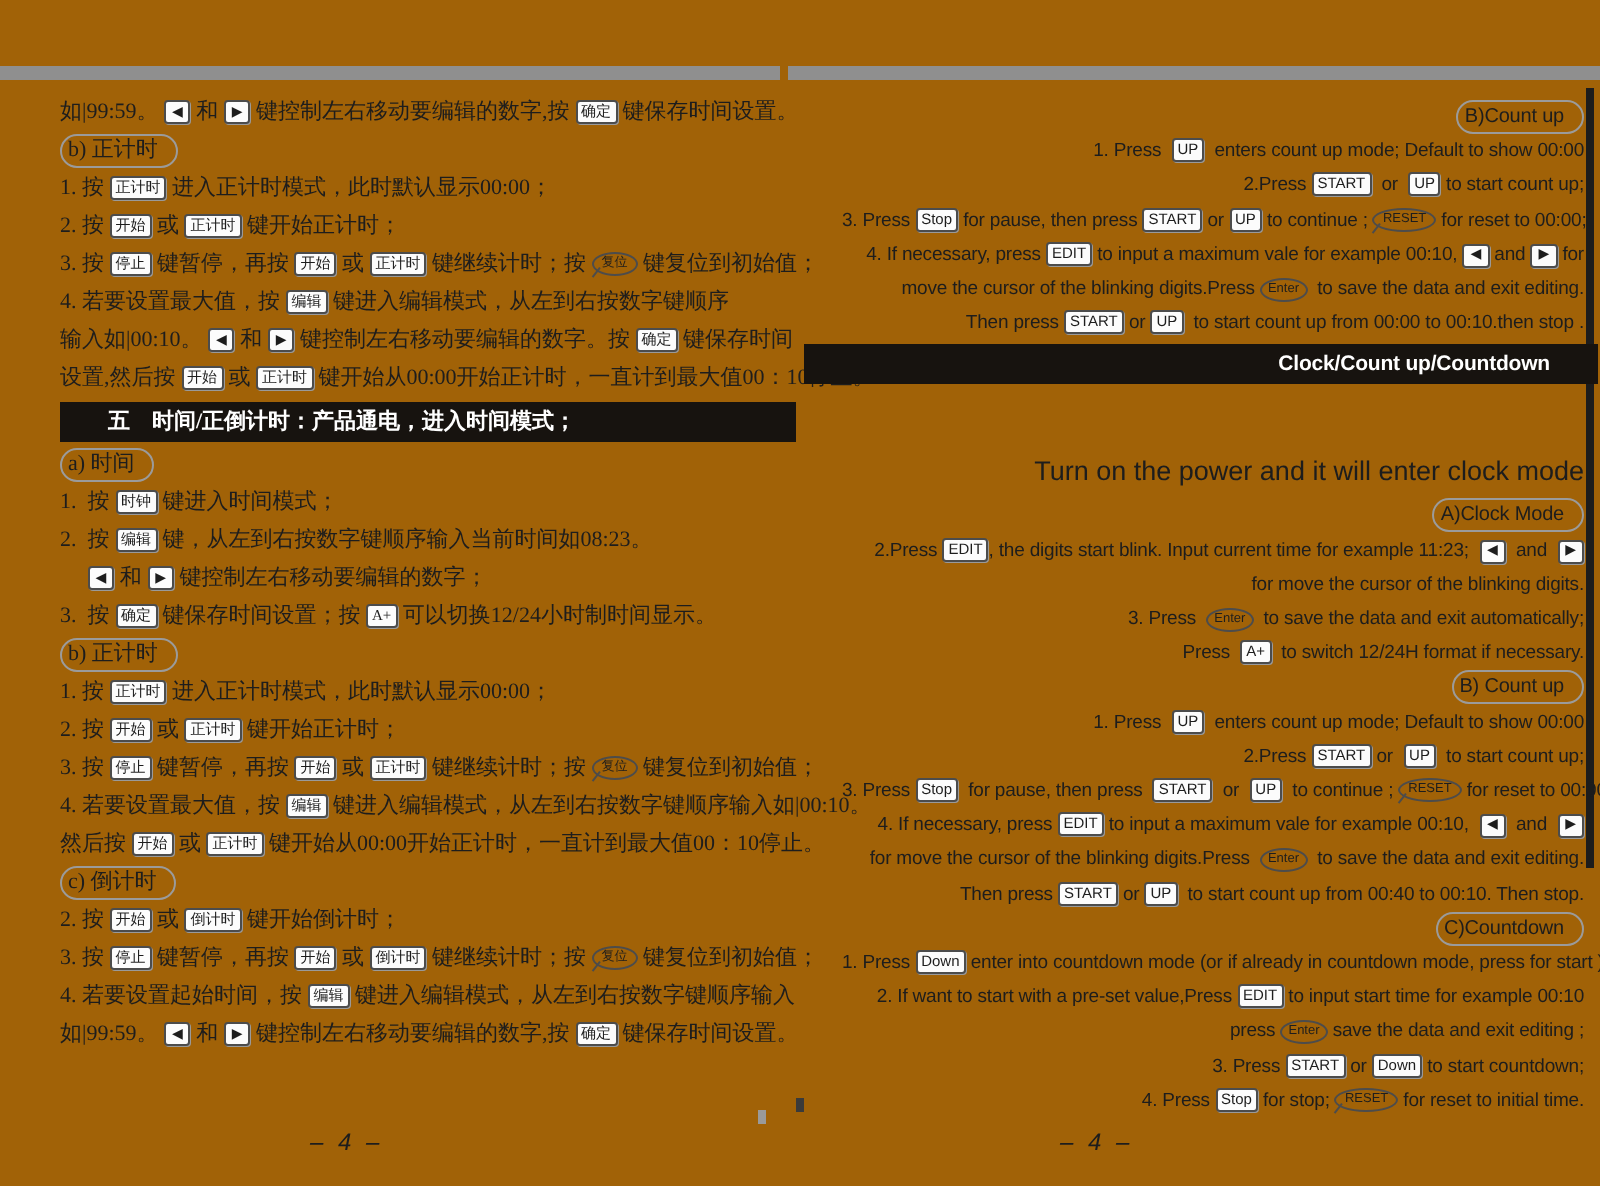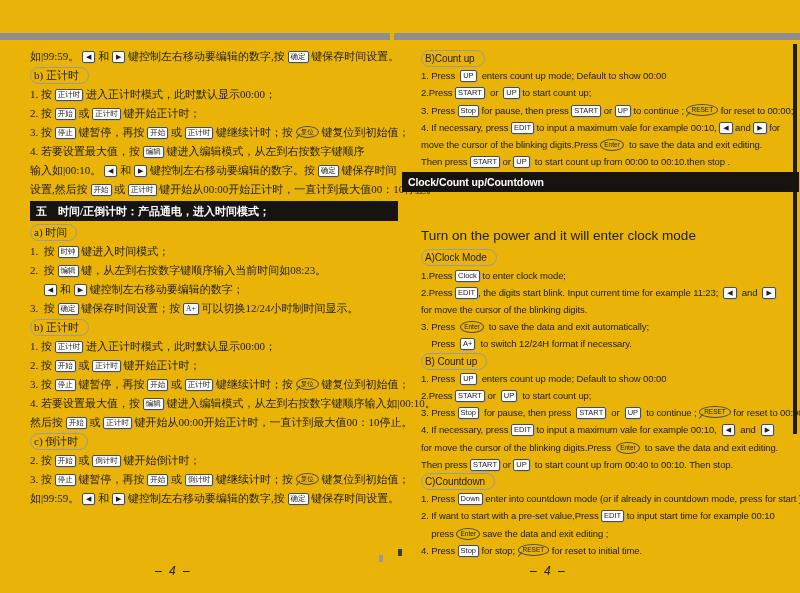--- a/index.html
+++ b/index.html
@@ -1,33 +1,33 @@
 <!DOCTYPE html>
 <html><head>
 <meta charset="utf-8">
 <style>
   html,body{margin:0;padding:0;background:#ffffff;}
-  .sheet{position:relative;width:800px;height:593px;background:#eab308;overflow:hidden;
+  .sheet{position:relative;width:800px;height:593px;background:#a16207;overflow:hidden;
          font-family:"Liberation Sans",sans-serif;color:#1d1d1d;}
   .top-rule{position:absolute;top:33px;height:7px;background:#8f8f8f;}
   .top-rule.left{left:0;width:390px;}
   .top-rule.right{left:394px;width:406px;}
   .scan-edge{position:absolute;right:3px;top:44px;width:4px;height:390px;background:#1c1c1c;}
   .binding-mark{position:absolute;left:398px;top:549px;width:4px;height:7px;background:#3a3a3a;}
   .center-mark{position:absolute;left:379px;top:555px;width:4px;height:7px;background:#9a9a9a;}
 
   .page{position:absolute;}
   .page-left{left:30px;top:47px;width:368px;font-family:"Liberation Serif","DejaVu Serif",serif;}
-  .page-right{left:421px;top:50px;width:371px;}
+  .page-right{left:421px;top:50px;width:371px;text-align:right;}
 
   .line{white-space:pre;font-size:11px;line-height:19px;min-height:19px;}
   .page-right .line{font-size:9.5px;line-height:17.2px;min-height:17.2px;letter-spacing:-0.1px;}
 
   .line.bar{background:#17130f;color:#ffffff;font-weight:bold;
-            font-size:11px;line-height:16px;min-height:16px;padding:2px 6px;margin:2px 0;}
+            font-size:11px;line-height:16px;min-height:16px;padding:2px 24px;margin:2px 0;}
   .page-right .line.bar{margin-left:-19px;margin-right:-7px;font-size:10.5px;}
   .line.intro{font-size:13.5px;line-height:26px;min-height:26px;letter-spacing:0;margin-top:31px;}
 
   .bubble{display:inline-block;border:1px solid #9b9b9b;border-radius:10px;
           padding:0 9px 0 3px;line-height:15px;}
   .page-right .bubble{font-size:10px;}
 
   .key-rect{display:inline-block;border:1px solid #4c4c4c;border-radius:2px;
             padding:0 2px;font-size:7.5px;line-height:10px;vertical-align:1px;
             background:#fcfcfc;box-shadow:0.5px 0.5px 0 #9a9a9a;letter-spacing:0;}
@@ -71,47 +71,48 @@
       <div class="line"><span class="seg-text">3.  按 </span><span class="key-rect">确定</span><span class="seg-text"> 键保存时间设置；按 </span><span class="key-rect">A+</span><span class="seg-text"> 可以切换12/24小时制时间显示。</span></div>
       <div class="line"><span class="bubble">b) 正计时</span></div>
       <div class="line"><span class="seg-text">1. 按 </span><span class="key-rect">正计时</span><span class="seg-text"> 进入正计时模式，此时默认显示00:00；</span></div>
       <div class="line"><span class="seg-text">2. 按 </span><span class="key-rect">开始</span><span class="seg-text"> 或 </span><span class="key-rect">正计时</span><span class="seg-text"> 键开始正计时；</span></div>
       <div class="line"><span class="seg-text">3. 按 </span><span class="key-rect">停止</span><span class="seg-text"> 键暂停，再按 </span><span class="key-rect">开始</span><span class="seg-text"> 或 </span><span class="key-rect">正计时</span><span class="seg-text"> 键继续计时；按 </span><span class="key-balloon">复位</span><span class="seg-text"> 键复位到初始值；</span></div>
       <div class="line"><span class="seg-text">4. 若要设置最大值，按 </span><span class="key-rect">编辑</span><span class="seg-text"> 键进入编辑模式，从左到右按数字键顺序输入如|00:10。</span></div>
       <div class="line"><span class="seg-text">然后按 </span><span class="key-rect">开始</span><span class="seg-text"> 或 </span><span class="key-rect">正计时</span><span class="seg-text"> 键开始从00:00开始正计时，一直计到最大值00：10停止。</span></div>
       <div class="line"><span class="bubble">c) 倒计时</span></div>
       <div class="line"><span class="seg-text">2. 按 </span><span class="key-rect">开始</span><span class="seg-text"> 或 </span><span class="key-rect">倒计时</span><span class="seg-text"> 键开始倒计时；</span></div>
       <div class="line"><span class="seg-text">3. 按 </span><span class="key-rect">停止</span><span class="seg-text"> 键暂停，再按 </span><span class="key-rect">开始</span><span class="seg-text"> 或 </span><span class="key-rect">倒计时</span><span class="seg-text"> 键继续计时；按 </span><span class="key-balloon">复位</span><span class="seg-text"> 键复位到初始值；</span></div>
+      <div class="line"><span class="seg-text">4. 若要设置起始时间，按 </span><span class="key-rect">编辑</span><span class="seg-text"> 键进入编辑模式，从左到右按数字键顺序输入</span></div>
       <div class="line"><span class="seg-text">如|99:59。 </span><span class="key-rect key-arrow">◀</span><span class="seg-text"> 和 </span><span class="key-rect key-arrow">▶</span><span class="seg-text"> 键控制左右移动要编辑的数字,按 </span><span class="key-rect">确定</span><span class="seg-text"> 键保存时间设置。</span></div>
     </div>
   <div class="page page-right">
       <div class="line"><span class="bubble">B)Count up</span></div>
       <div class="line"><span class="seg-text">1. Press  </span><span class="key-rect">UP</span><span class="seg-text">  enters count up mode; Default to show 00:00</span></div>
       <div class="line"><span class="seg-text">2.Press </span><span class="key-rect">START</span><span class="seg-text">  or  </span><span class="key-rect">UP</span><span class="seg-text"> to start count up;</span></div>
       <div class="line"><span class="seg-text">3. Press </span><span class="key-rect">Stop</span><span class="seg-text"> for pause, then press </span><span class="key-rect">START</span><span class="seg-text"> or </span><span class="key-rect">UP</span><span class="seg-text"> to continue ; </span><span class="key-balloon">RESET</span><span class="seg-text"> for reset to 00:00;</span></div>
       <div class="line"><span class="seg-text">4. If necessary, press </span><span class="key-rect">EDIT</span><span class="seg-text"> to input a maximum vale for example 00:10, </span><span class="key-rect key-arrow">◀</span><span class="seg-text"> and </span><span class="key-rect key-arrow">▶</span><span class="seg-text"> for</span></div>
       <div class="line"><span class="seg-text">move the cursor of the blinking digits.Press </span><span class="key-oval">Enter</span><span class="seg-text">  to save the data and exit editing.</span></div>
       <div class="line"><span class="seg-text">Then press </span><span class="key-rect">START</span><span class="seg-text"> or </span><span class="key-rect">UP</span><span class="seg-text">  to start count up from 00:00 to 00:10.then stop .</span></div>
       <div class="line bar"><span class="seg-text">Clock/Count up/Countdown</span></div>
       <div class="line intro"><span class="seg-text">Turn on the power and it will enter clock mode</span></div>
       <div class="line"><span class="bubble">A)Clock Mode</span></div>
-      <div class="line"><span class="seg-text">1.Press </span><span class="key-rect">Clock</span><span class="seg-text"> to enter clock mode;</span></div>
       <div class="line"><span class="seg-text">2.Press </span><span class="key-rect">EDIT</span><span class="seg-text">, the digits start blink. Input current time for example 11:23;  </span><span class="key-rect key-arrow">◀</span><span class="seg-text">  and  </span><span class="key-rect key-arrow">▶</span></div>
       <div class="line"><span class="seg-text">for move the cursor of the blinking digits.</span></div>
       <div class="line"><span class="seg-text">3. Press  </span><span class="key-oval">Enter</span><span class="seg-text">  to save the data and exit automatically;</span></div>
       <div class="line"><span class="seg-text">    Press  </span><span class="key-rect">A+</span><span class="seg-text">  to switch 12/24H format if necessary.</span></div>
       <div class="line"><span class="bubble">B) Count up</span></div>
       <div class="line"><span class="seg-text">1. Press  </span><span class="key-rect">UP</span><span class="seg-text">  enters count up mode; Default to show 00:00</span></div>
       <div class="line"><span class="seg-text">2.Press </span><span class="key-rect">START</span><span class="seg-text"> or  </span><span class="key-rect">UP</span><span class="seg-text">  to start count up;</span></div>
       <div class="line"><span class="seg-text">3. Press </span><span class="key-rect">Stop</span><span class="seg-text">  for pause, then press  </span><span class="key-rect">START</span><span class="seg-text">  or  </span><span class="key-rect">UP</span><span class="seg-text">  to continue ; </span><span class="key-balloon">RESET</span><span class="seg-text"> for reset to 00:00;</span></div>
       <div class="line"><span class="seg-text">4. If necessary, press </span><span class="key-rect">EDIT</span><span class="seg-text"> to input a maximum vale for example 00:10,  </span><span class="key-rect key-arrow">◀</span><span class="seg-text">  and  </span><span class="key-rect key-arrow">▶</span></div>
       <div class="line"><span class="seg-text">for move the cursor of the blinking digits.Press  </span><span class="key-oval">Enter</span><span class="seg-text">  to save the data and exit editing.</span></div>
       <div class="line"><span class="seg-text">Then press </span><span class="key-rect">START</span><span class="seg-text"> or </span><span class="key-rect">UP</span><span class="seg-text">  to start count up from 00:40 to 00:10. Then stop.</span></div>
       <div class="line"><span class="bubble">C)Countdown</span></div>
       <div class="line"><span class="seg-text">1. Press </span><span class="key-rect">Down</span><span class="seg-text"> enter into countdown mode (or if already in countdown mode, press for start );</span></div>
       <div class="line"><span class="seg-text">2. If want to start with a pre-set value,Press </span><span class="key-rect">EDIT</span><span class="seg-text"> to input start time for example 00:10</span></div>
       <div class="line"><span class="seg-text">    press </span><span class="key-oval">Enter</span><span class="seg-text"> save the data and exit editing ;</span></div>
+      <div class="line"><span class="seg-text">3. Press </span><span class="key-rect">START</span><span class="seg-text"> or </span><span class="key-rect">Down</span><span class="seg-text"> to start countdown;</span></div>
       <div class="line"><span class="seg-text">4. Press </span><span class="key-rect">Stop</span><span class="seg-text"> for stop; </span><span class="key-balloon">RESET</span><span class="seg-text"> for reset to initial time.</span></div>
     </div>
 
   <div class="pagenum left">– 4 –</div>
   <div class="pagenum right">– 4 –</div>
 </div>
 
 </body></html>

